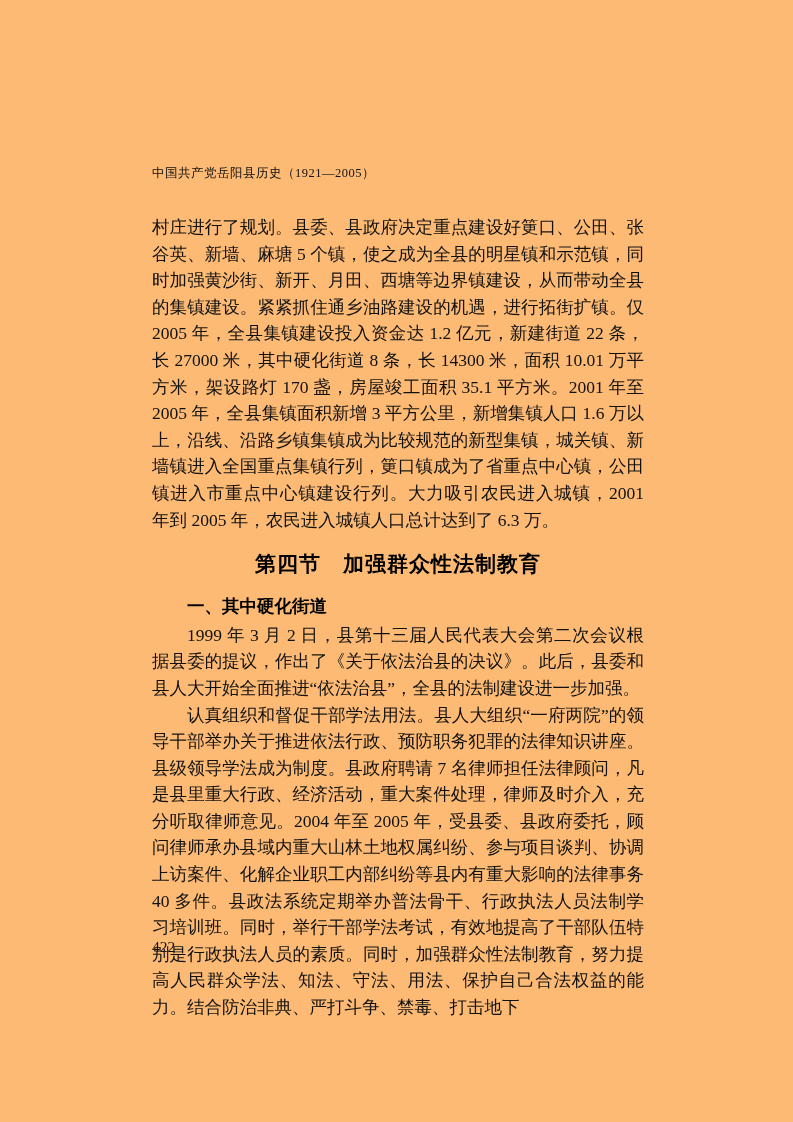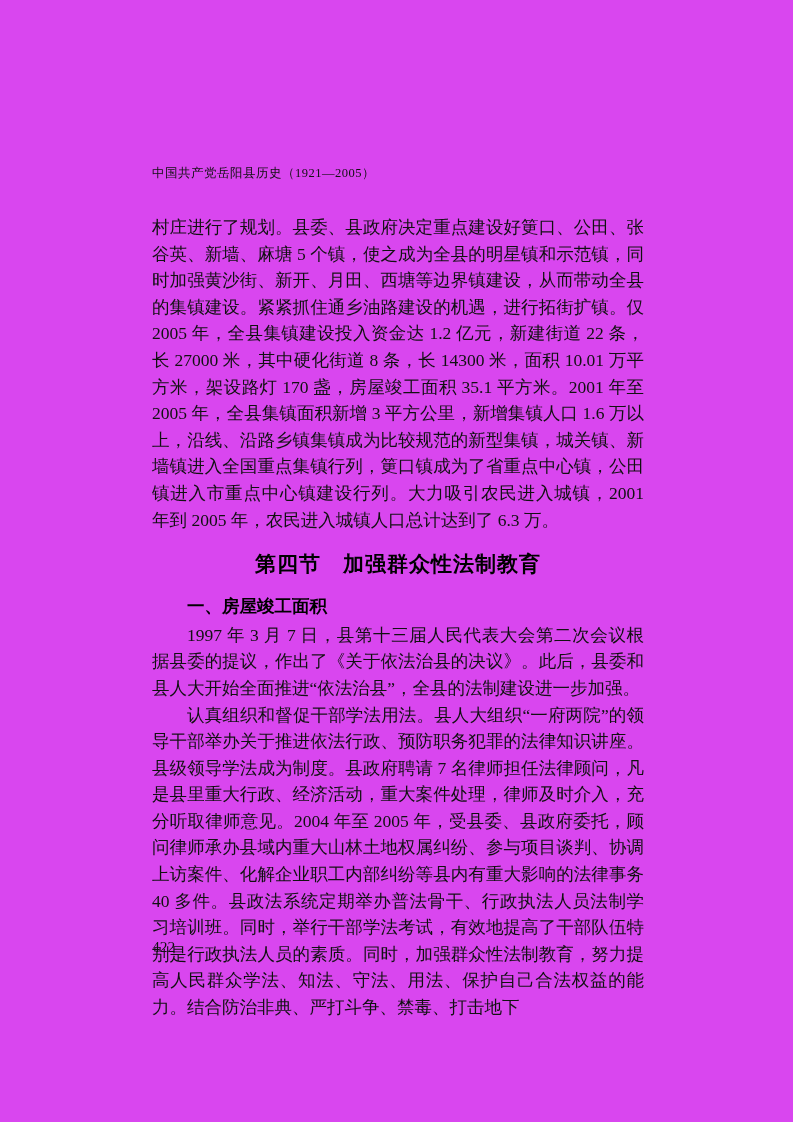--- a/index.html
+++ b/index.html
@@ -7,21 +7,21 @@
     width: 793px;
     height: 1122px;
     background: #ffffff;
     font-family: "Liberation Serif", "DejaVu Serif", serif;
     color: #1a1a1a;
   }
   .page {
     position: relative;
     width: 793px;
     height: 1122px;
-    background: #d946ef;
+    background: #fdba74;
     overflow: hidden;
   }
   .running-header {
     position: absolute;
     left: 152px;
     top: 165px;
     font-size: 12.5px;
     letter-spacing: 0.5px;
     color: #111111;
     font-family: "Liberation Serif", "DejaVu Serif", serif;
@@ -74,23 +74,23 @@
 <div class="page">
 
   <div class="running-header">中国共产党岳阳县历史（1921—2005）</div>
 
   <div class="content">
 
     <p class="para">村庄进行了规划。县委、县政府决定重点建设好筻口、公田、张谷英、新墙、麻塘 5 个镇，使之成为全县的明星镇和示范镇，同时加强黄沙街、新开、月田、西塘等边界镇建设，从而带动全县的集镇建设。紧紧抓住通乡油路建设的机遇，进行拓街扩镇。仅 2005 年，全县集镇建设投入资金达 1.2 亿元，新建街道 22 条，长 27000 米，其中硬化街道 8 条，长 14300 米，面积 10.01 万平方米，架设路灯 170 盏，房屋竣工面积 35.1 平方米。2001 年至 2005 年，全县集镇面积新增 3 平方公里，新增集镇人口 1.6 万以上，沿线、沿路乡镇集镇成为比较规范的新型集镇，城关镇、新墙镇进入全国重点集镇行列，筻口镇成为了省重点中心镇，公田镇进入市重点中心镇建设行列。大力吸引农民进入城镇，2001 年到 2005 年，农民进入城镇人口总计达到了 6.3 万。</p>
 
     <h2 class="section-heading">第四节　加强群众性法制教育</h2>
 
-    <h3 class="subsection-heading">一、房屋竣工面积</h3>
+    <h3 class="subsection-heading">一、其中硬化街道</h3>
 
-    <p class="para indent">1997 年 3 月 7 日，县第十三届人民代表大会第二次会议根据县委的提议，作出了《关于依法治县的决议》。此后，县委和县人大开始全面推进“依法治县”，全县的法制建设进一步加强。</p>
+    <p class="para indent">1999 年 3 月 2 日，县第十三届人民代表大会第二次会议根据县委的提议，作出了《关于依法治县的决议》。此后，县委和县人大开始全面推进“依法治县”，全县的法制建设进一步加强。</p>
 
     <p class="para indent">认真组织和督促干部学法用法。县人大组织“一府两院”的领导干部举办关于推进依法行政、预防职务犯罪的法律知识讲座。县级领导学法成为制度。县政府聘请 7 名律师担任法律顾问，凡是县里重大行政、经济活动，重大案件处理，律师及时介入，充分听取律师意见。2004 年至 2005 年，受县委、县政府委托，顾问律师承办县域内重大山林土地权属纠纷、参与项目谈判、协调上访案件、化解企业职工内部纠纷等县内有重大影响的法律事务 40 多件。县政法系统定期举办普法骨干、行政执法人员法制学习培训班。同时，举行干部学法考试，有效地提高了干部队伍特别是行政执法人员的素质。同时，加强群众性法制教育，努力提高人民群众学法、知法、守法、用法、保护自己合法权益的能力。结合防治非典、严打斗争、禁毒、打击地下</p>
 
   </div>
 
   <div class="page-number">422</div>
 
 </div>
 
 </body></html>

